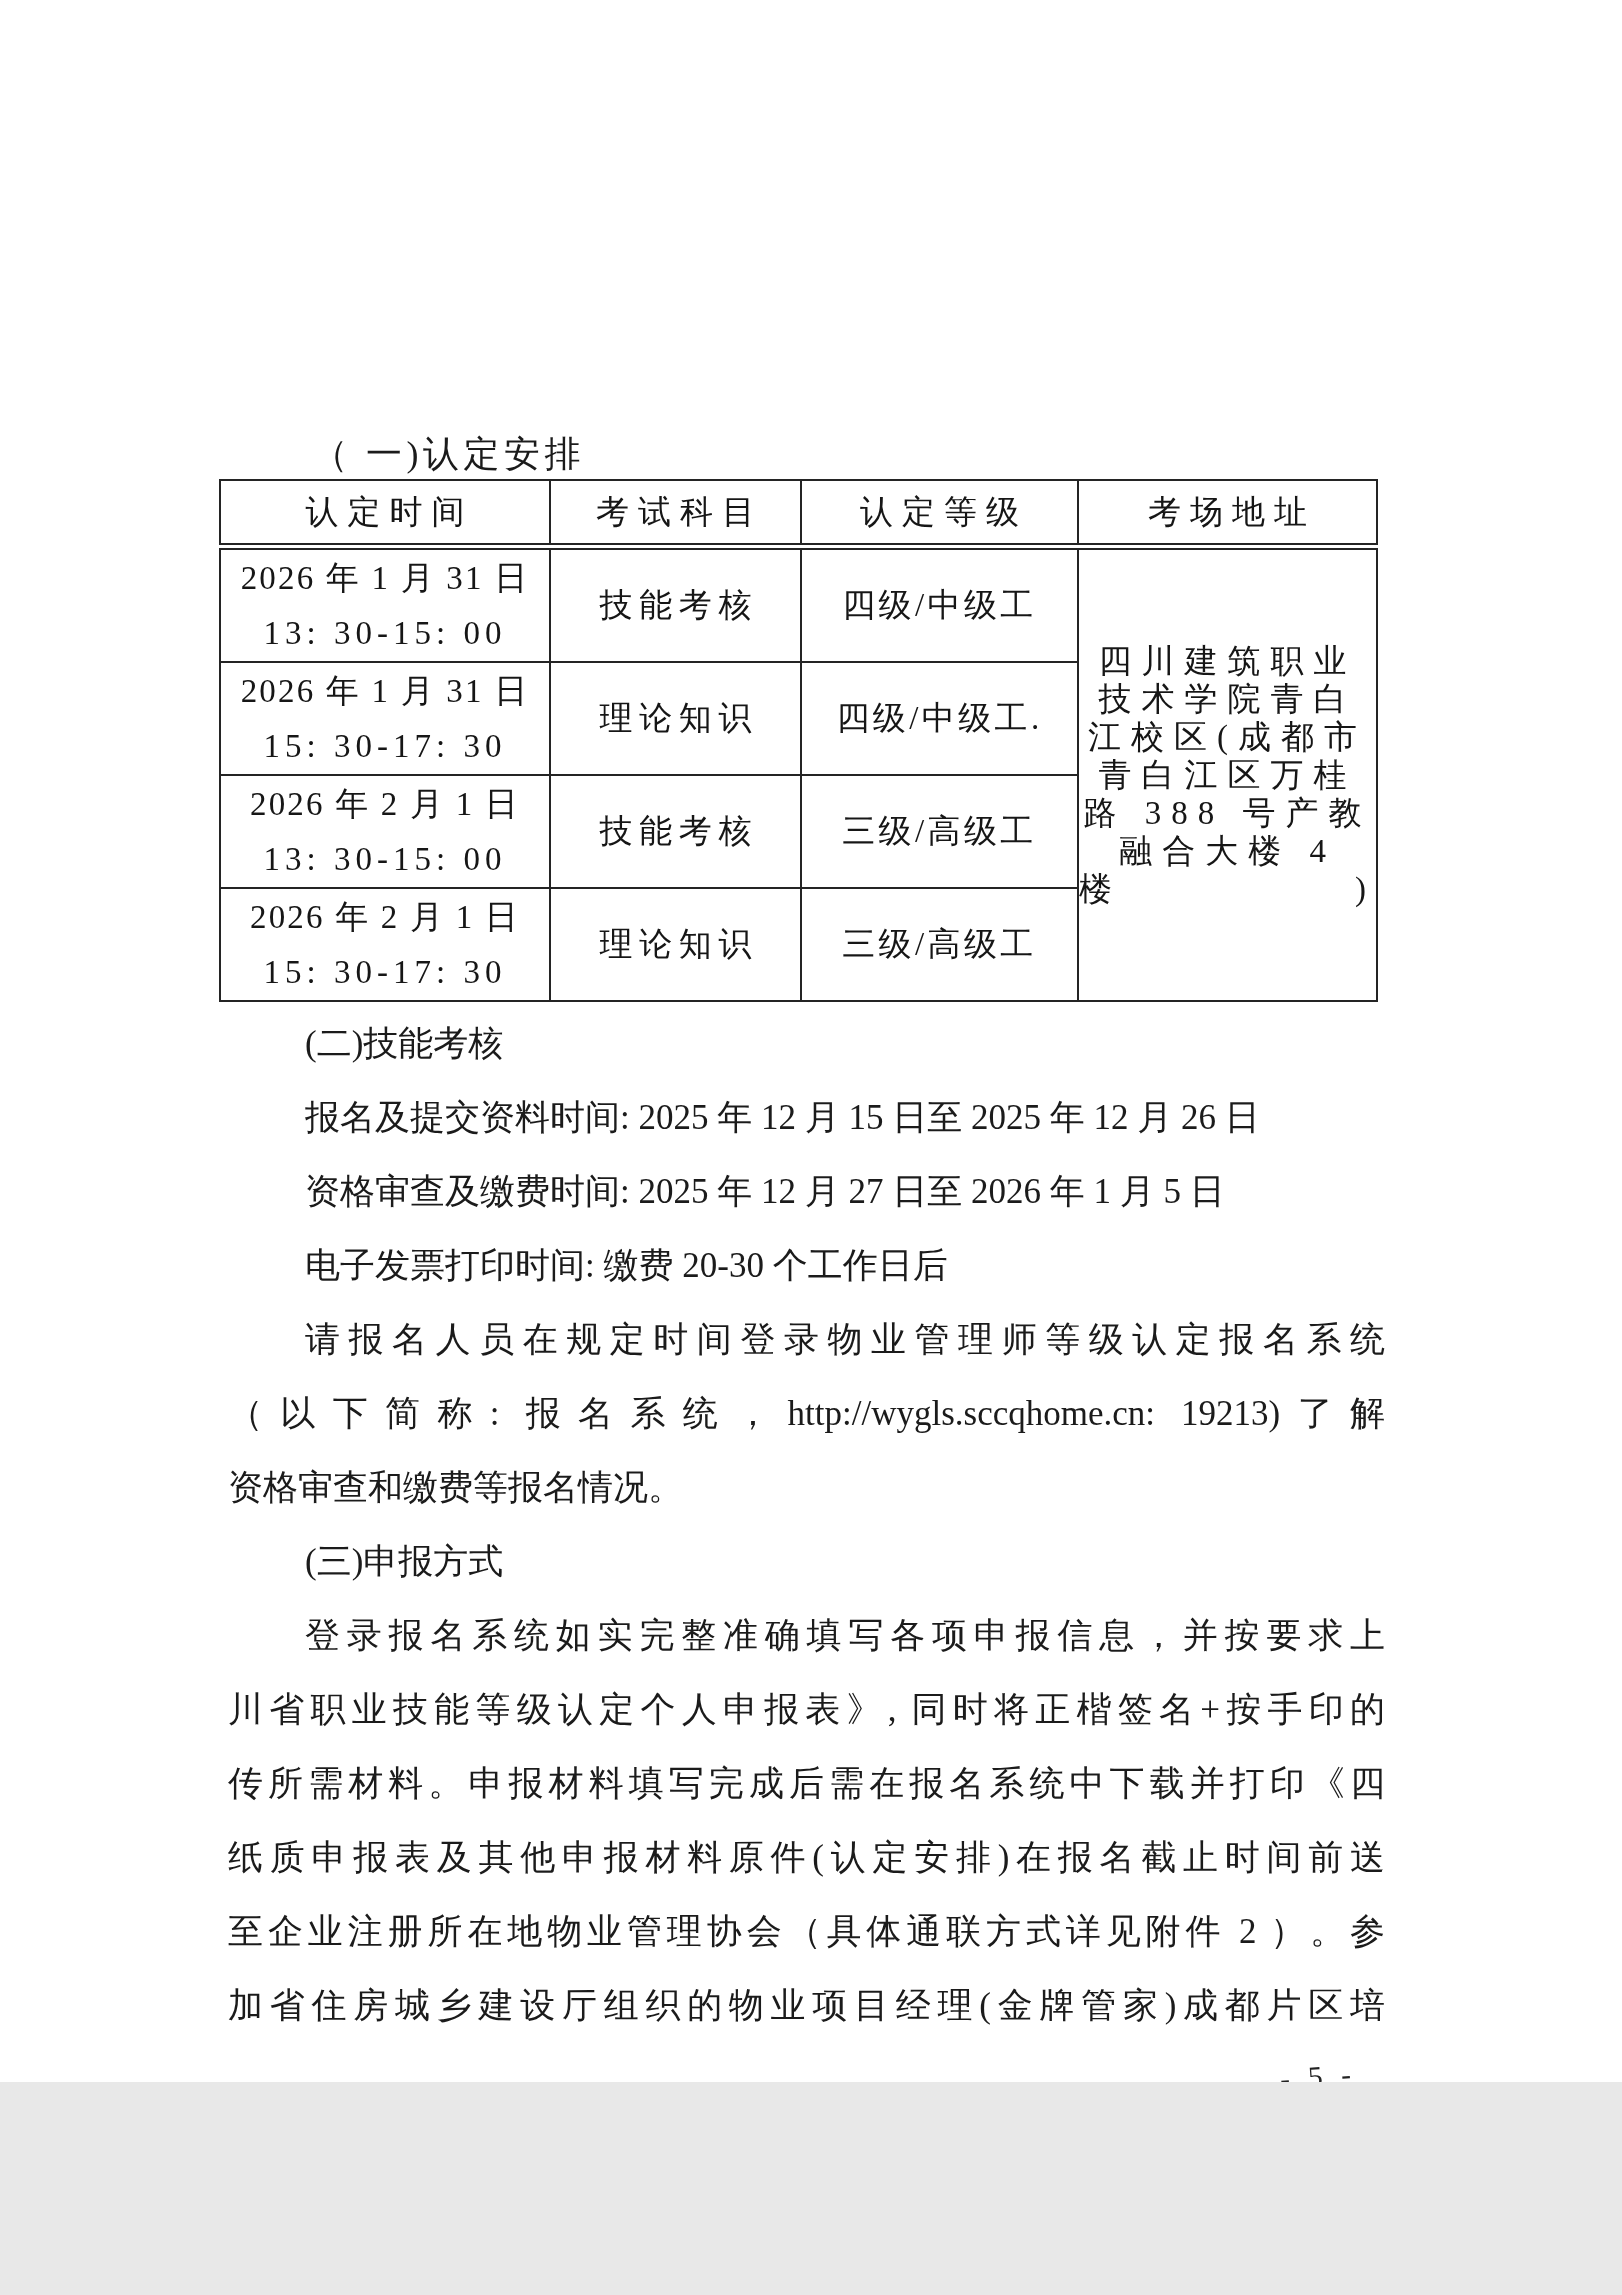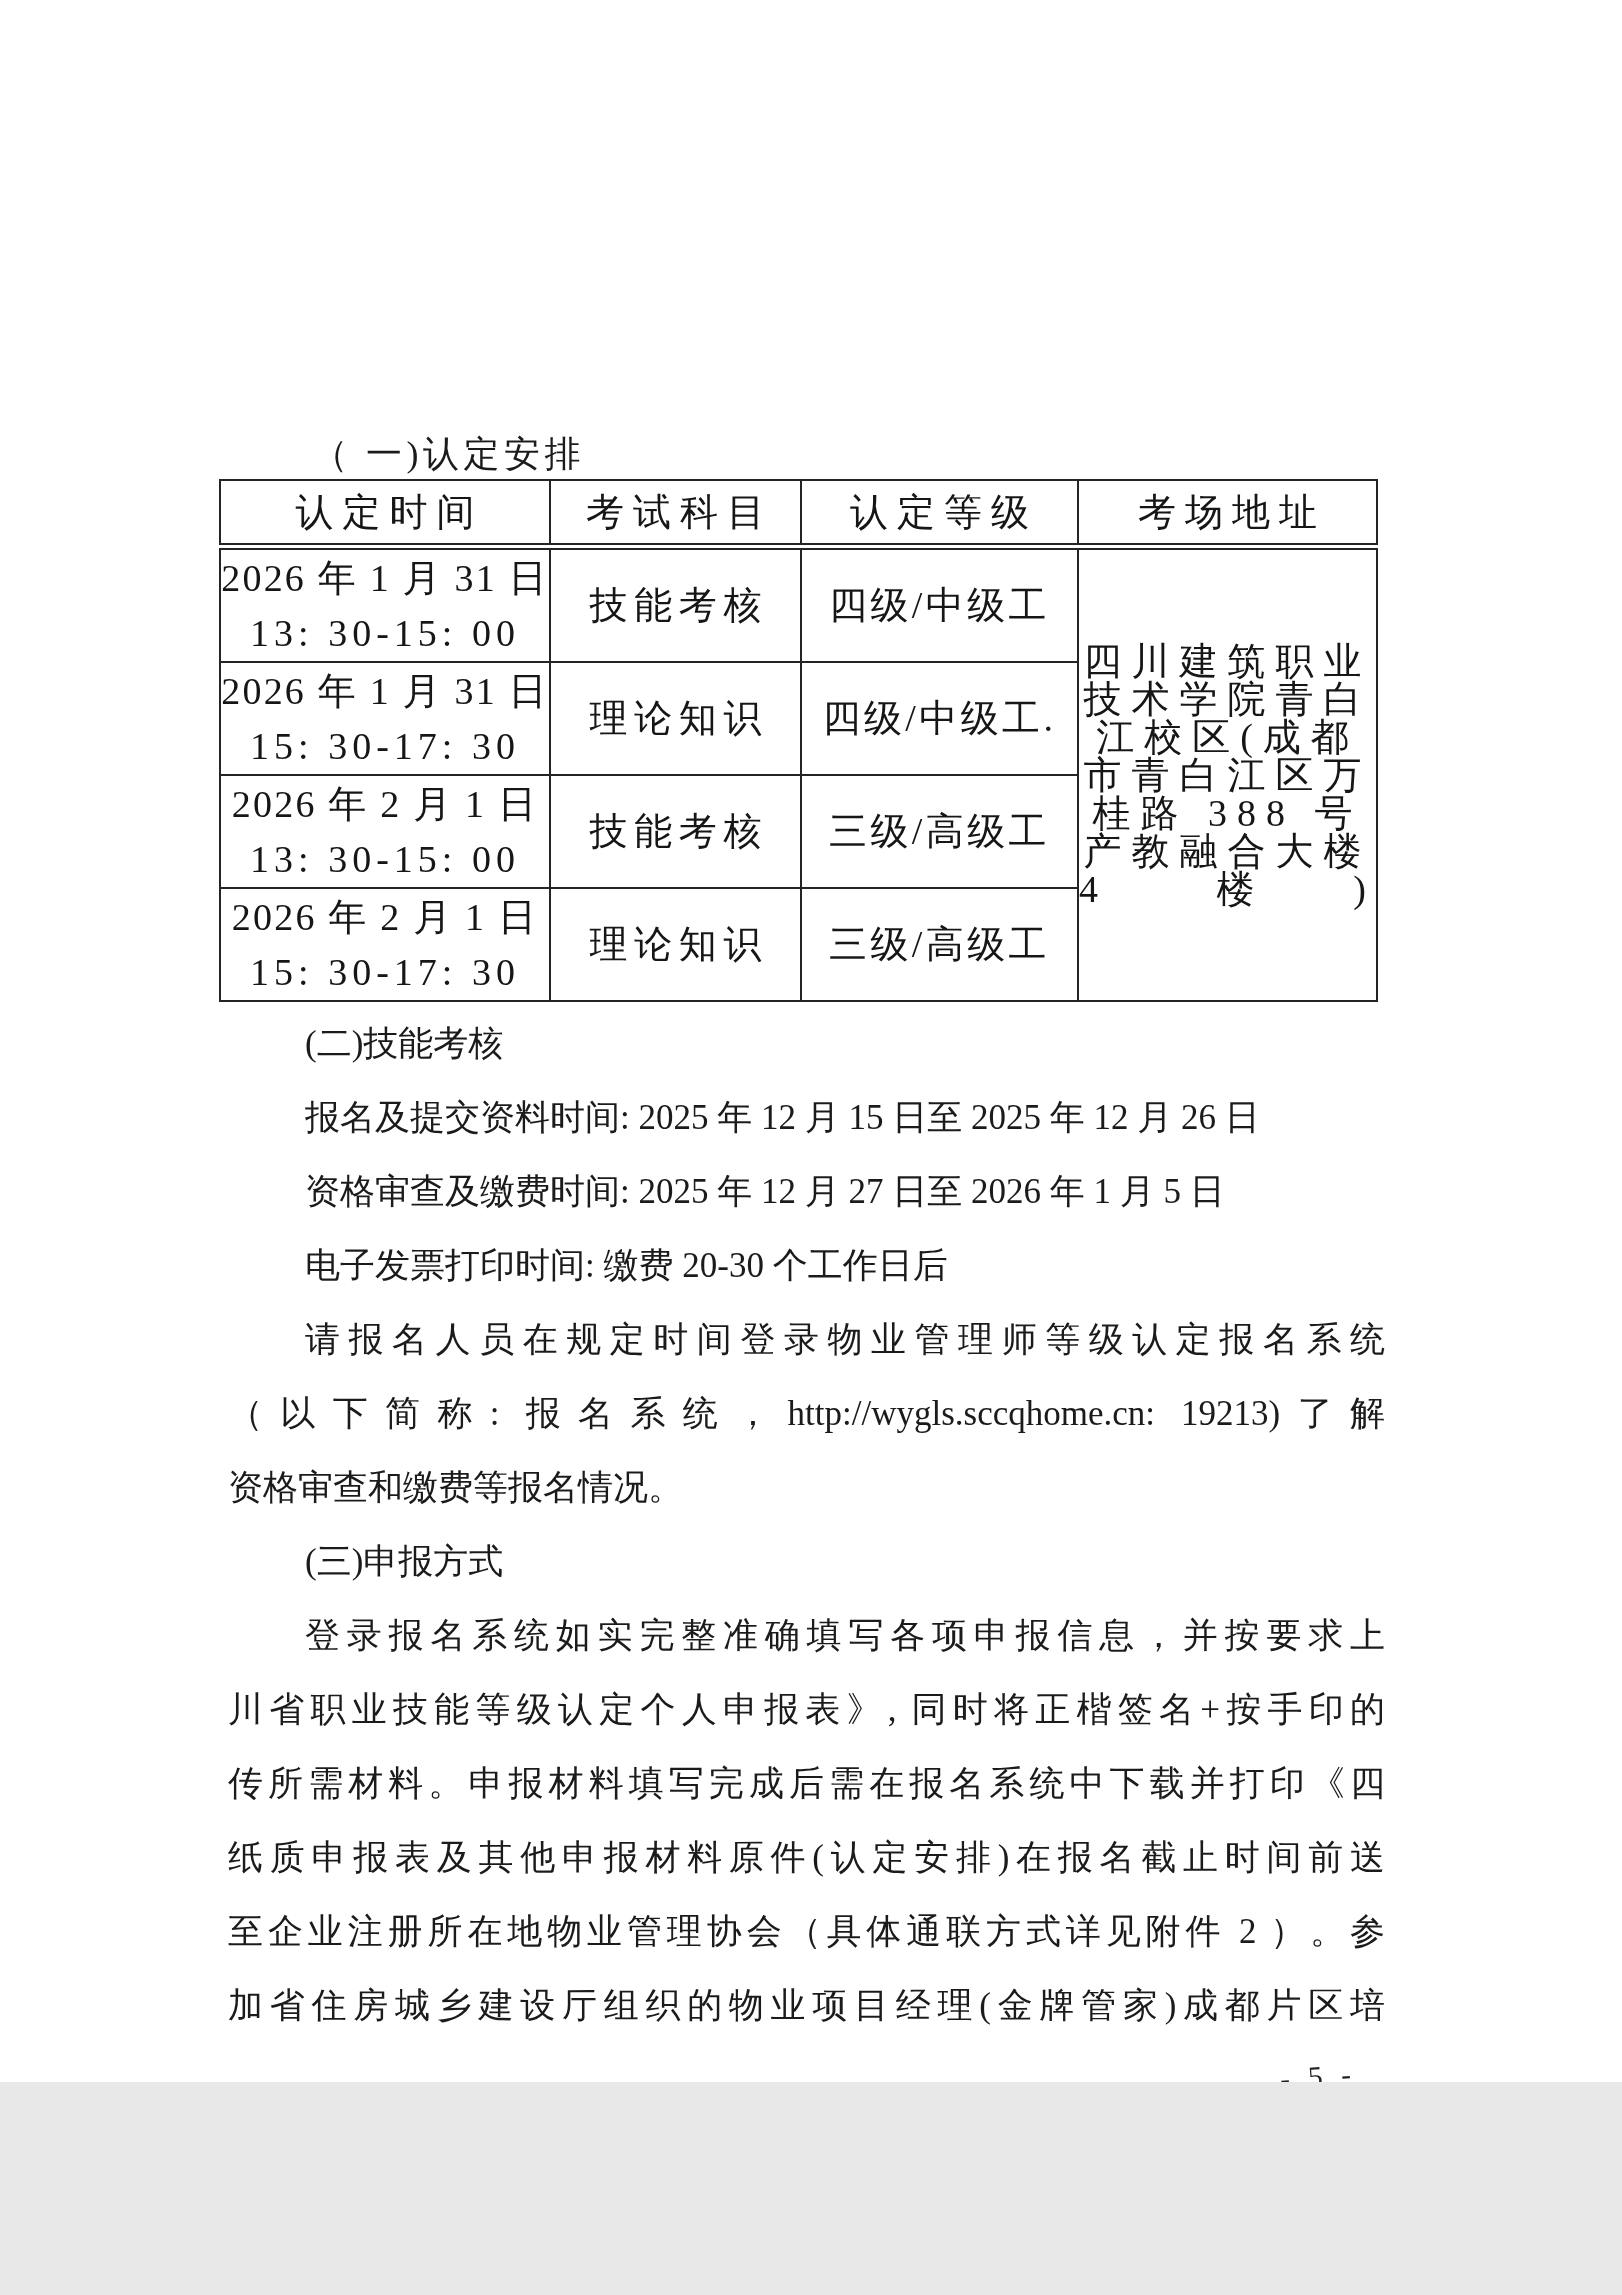--- a/index.html
+++ b/index.html
@@ -13,21 +13,21 @@
   }
   .heading1{
     position:absolute;left:312px;top:430px;
     font-size:36px;letter-spacing:4.5px;white-space:nowrap;
   }
   
   table.sched{
     position:absolute;left:219px;top:479px;
     width:1157px;
     border-collapse:collapse;table-layout:fixed;
-    font-size:38px;color:#161616;
+    font-size:33px;color:#161616;
   }
   table.sched td,table.sched th{
     border:2.8px solid #242424;
     padding:0;
     font-weight:normal;
     text-align:center;vertical-align:middle;
     overflow:hidden;
   }
   table.sched th{
     height:62px;

